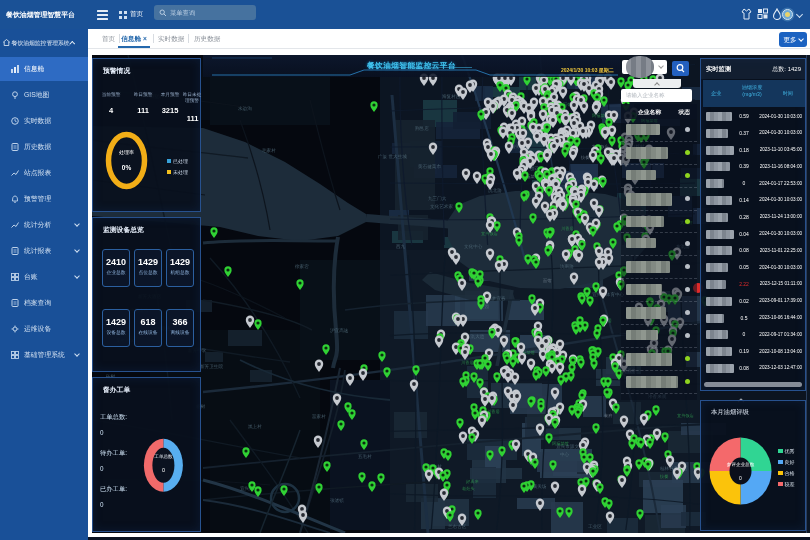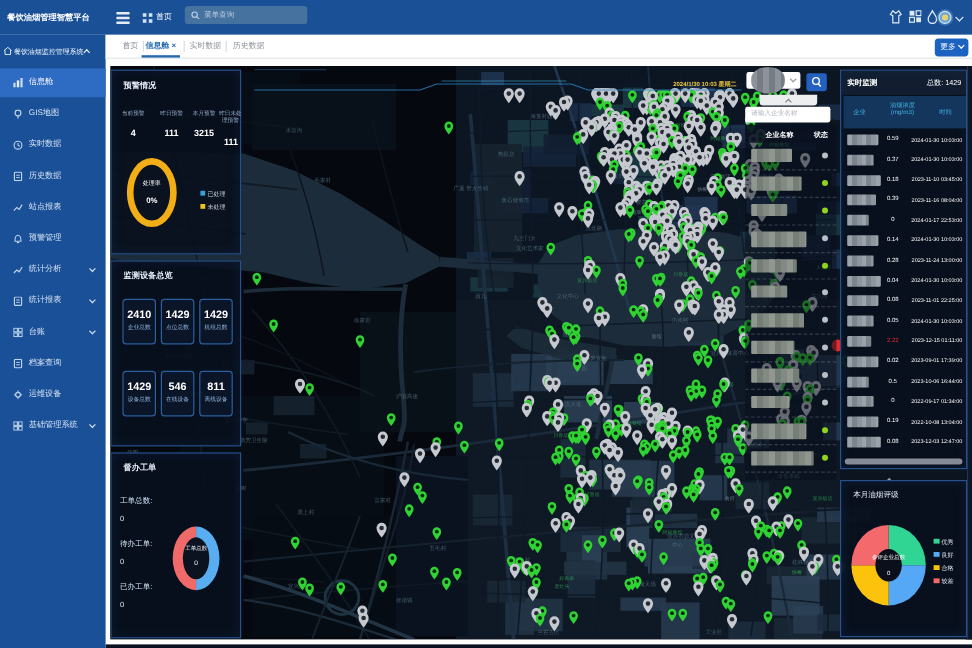--- a/index.html
+++ b/index.html
@@ -1100,20 +1100,23 @@
 <use href="#pg" x="468" y="463"></use>
 <use href="#pg" x="355" y="464"></use>
 <use href="#pw" x="355" y="464"></use>
 <use href="#pg" x="386" y="465"></use>
 <use href="#pg" x="548" y="465"></use>
 <use href="#pg" x="358" y="467"></use>
 <use href="#pw" x="211" y="468"></use>
 <use href="#pw" x="518" y="469"></use>
 <use href="#pw" x="370" y="471"></use>
 </svg>
+<div id="mhead">
+          <div id="mtitle">餐饮油烟智能监控云平台</div>
+        </div>
 <div style="position:absolute;left:469px;top:12px;color:#f0c83c;font-size:5px;font-weight:bold;">2024/1/30 10:03 星期二</div>
 <svg class="abs" width="714" height="478">
   <path d="M120 20 L258 20 L272 15 L384 15 L398 20 L526 20" stroke="#2c87c8" stroke-width="1" fill="none" opacity="0.8"></path>
   <path d="M276 12.5 L380 12.5" stroke="#3fb6e6" stroke-width="1" fill="none" opacity="0.55"></path>
   <path d="M120 3 L180 3" stroke="#1f5e9a" stroke-width="1" fill="none" opacity="0.5"></path>
   <circle cx="606" cy="233" r="5" fill="#e02b2b"></circle>
   <polyline points="646,347 649,344 652,347" stroke="#9aa2ac" stroke-width="1.1" fill="none"></polyline>
 </svg>
 
 <div class="pnl" id="p1" style="left:0;top:3px;width:109px;height:154px;">
@@ -1147,25 +1150,25 @@
           </div>
   <div class="dbox" style="left:73px;top:31px;">
             <b>1429</b>
             <span>机组总数</span>
           </div>
   <div class="dbox" style="left:9px;top:91px;">
             <b>1429</b>
             <span>设备总数</span>
           </div>
   <div class="dbox" style="left:41px;top:91px;">
-            <b>546</b>
+            <b>618</b>
             <span>在线设备</span>
           </div>
   <div class="dbox" style="left:73px;top:91px;">
-            <b>811</b>
+            <b>366</b>
             <span>离线设备</span>
           </div>
 </div>
 
 <div class="pnl" id="p3" style="left:0;top:322px;width:109px;height:155px;">
   <div class="ptitle">督办工单</div>
   <div class="wl" style="left:7px;top:35px;">工单总数:</div>
   <div class="wl" style="left:7px;top:51px;">0</div>
   <div class="wl" style="left:7px;top:71px;">待办工单:</div>
   <div class="wl" style="left:7px;top:87px;">0</div>

